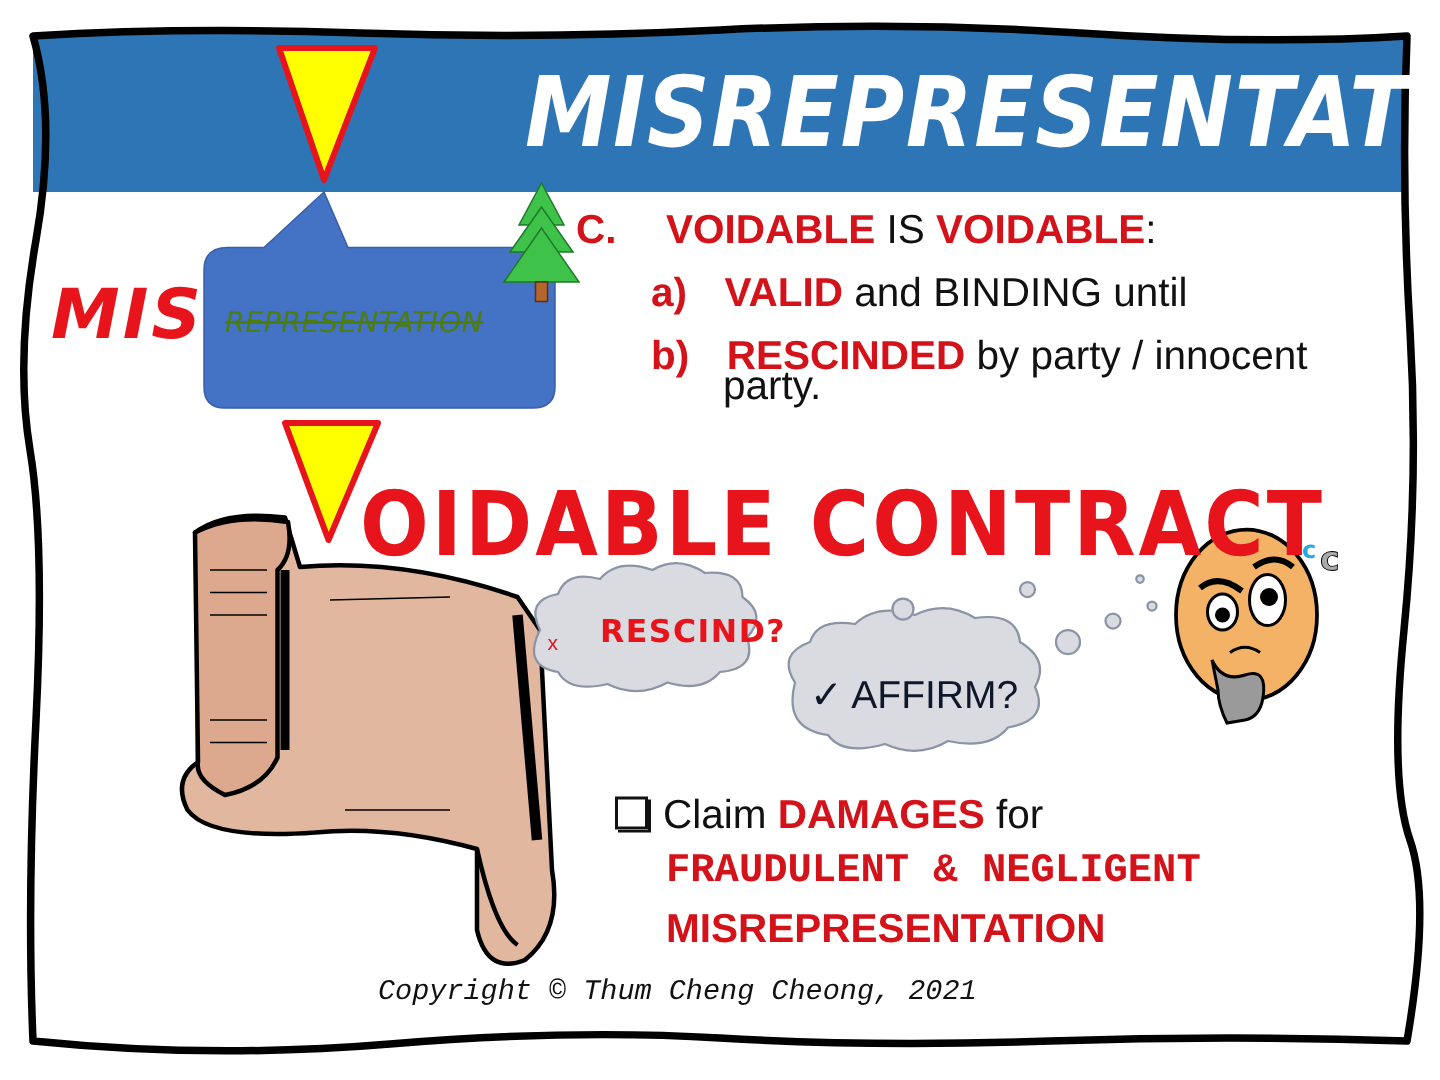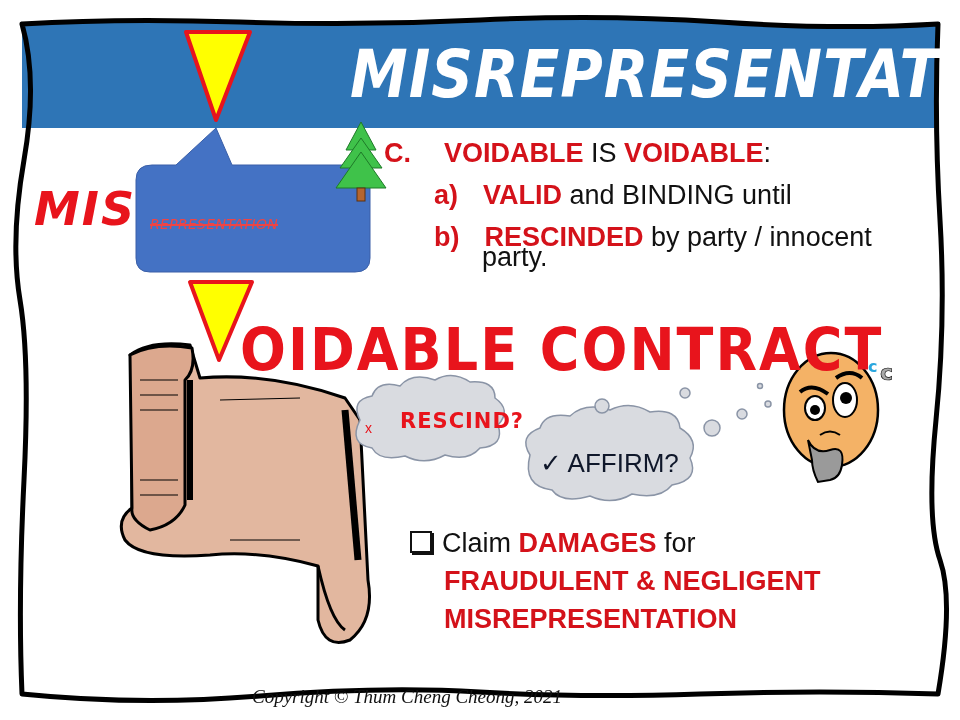--- a/index.html
+++ b/index.html
@@ -13,24 +13,23 @@
     font-style:italic; transform:scaleY(1.12);
   }
 
   .mis-label {
     position:absolute; left:34px; top:182px; color:#e8141c;
     font-family:"DejaVu Sans", sans-serif; font-weight:bold; font-size:46px;
     letter-spacing:2px; font-style:italic;
   }
   .callout-text {
     position:absolute; left:150px; top:204px; width:200px;
-    color:#ef4444; font-family:"DejaVu Sans", sans-serif; font-size:14px;
+    color:#4d7c0f; font-family:"DejaVu Sans", sans-serif; font-size:19px;
     text-decoration:line-through; text-decoration-thickness:2px; letter-spacing:0.3px;
     font-style:italic;
-    margin-top:12px;
   }
 
   .points { position:absolute; left:384px; top:138px; width:540px; font-family:"Liberation Sans", sans-serif; color:#111; }
   .pt-row { position:absolute; font-size:27px; white-space:nowrap; }
   .red { color:#d4121a; font-weight:bold; }
 
   .voidable-title {
     position:absolute; left:240px; top:318px; color:#e8141c;
     font-family:"DejaVu Sans", sans-serif; font-weight:bold; font-size:54px;
     letter-spacing:2px; transform:scaleY(1.1); white-space:nowrap;
@@ -43,21 +42,21 @@
 
   .damages { position:absolute; left:410px; top:528px; font-size:27px; color:#111; }
   .damages .line { position:absolute; white-space:nowrap; }
   .checkbox-icon {
     display:inline-block; width:18px; height:18px; border:2.5px solid #111;
     box-shadow:2px 2px 0 #111; vertical-align:-1px; margin-right:10px;
   }
 
   .copyright {
     position:absolute; left:252px; top:650px; font-size:19px; font-style:italic; color:#111;
-    font-family:Liberation Serif, serif; white-space:nowrap;margin-top:36px;
+    font-family:Liberation Mono, monospace; white-space:nowrap;
   }
 </style>
 </head>
 <body>
 
 <svg class="frame-svg" viewBox="0 0 960 720" xmlns="http://www.w3.org/2000/svg">
 
   <path d="M22 24 Q120 18 240 22 T480 20 T720 22 T938 24 L938 128 L22 128 Z" fill="#2e75b6"></path>
 
   <path d="M22 24 Q120 18 240 22 T480 20 T720 22 T938 24
@@ -145,17 +144,17 @@
 <div class="voidable-title">OIDABLE CONTRACT</div>
 
 <div class="cloud-label rescind-x">x</div>
 <div class="cloud-label rescind">RESCIND?</div>
 <div class="cloud-label affirm">✓ AFFIRM?</div>
 
 <div class="damages">
   <div class="line" style="left:0; top:0;">
     <span class="checkbox-icon"></span><span style="white-space:pre;">Claim </span><span class="red">DAMAGES</span><span style="white-space:pre;"> for</span>
   </div>
-  <div class="line red" style="left:34px; top:38px;">FRAUDULENT &amp; NEGLIGENT</div>
+  <div class="line red" style="left:34px; top:38px;font-family:Liberation Mono, monospace;">FRAUDULENT &amp; NEGLIGENT</div>
   <div class="line red" style="left:34px; top:76px;">MISREPRESENTATION</div>
 </div>
 
 <div class="copyright">Copyright © Thum Cheng Cheong, 2021</div>
 
 </body></html>

